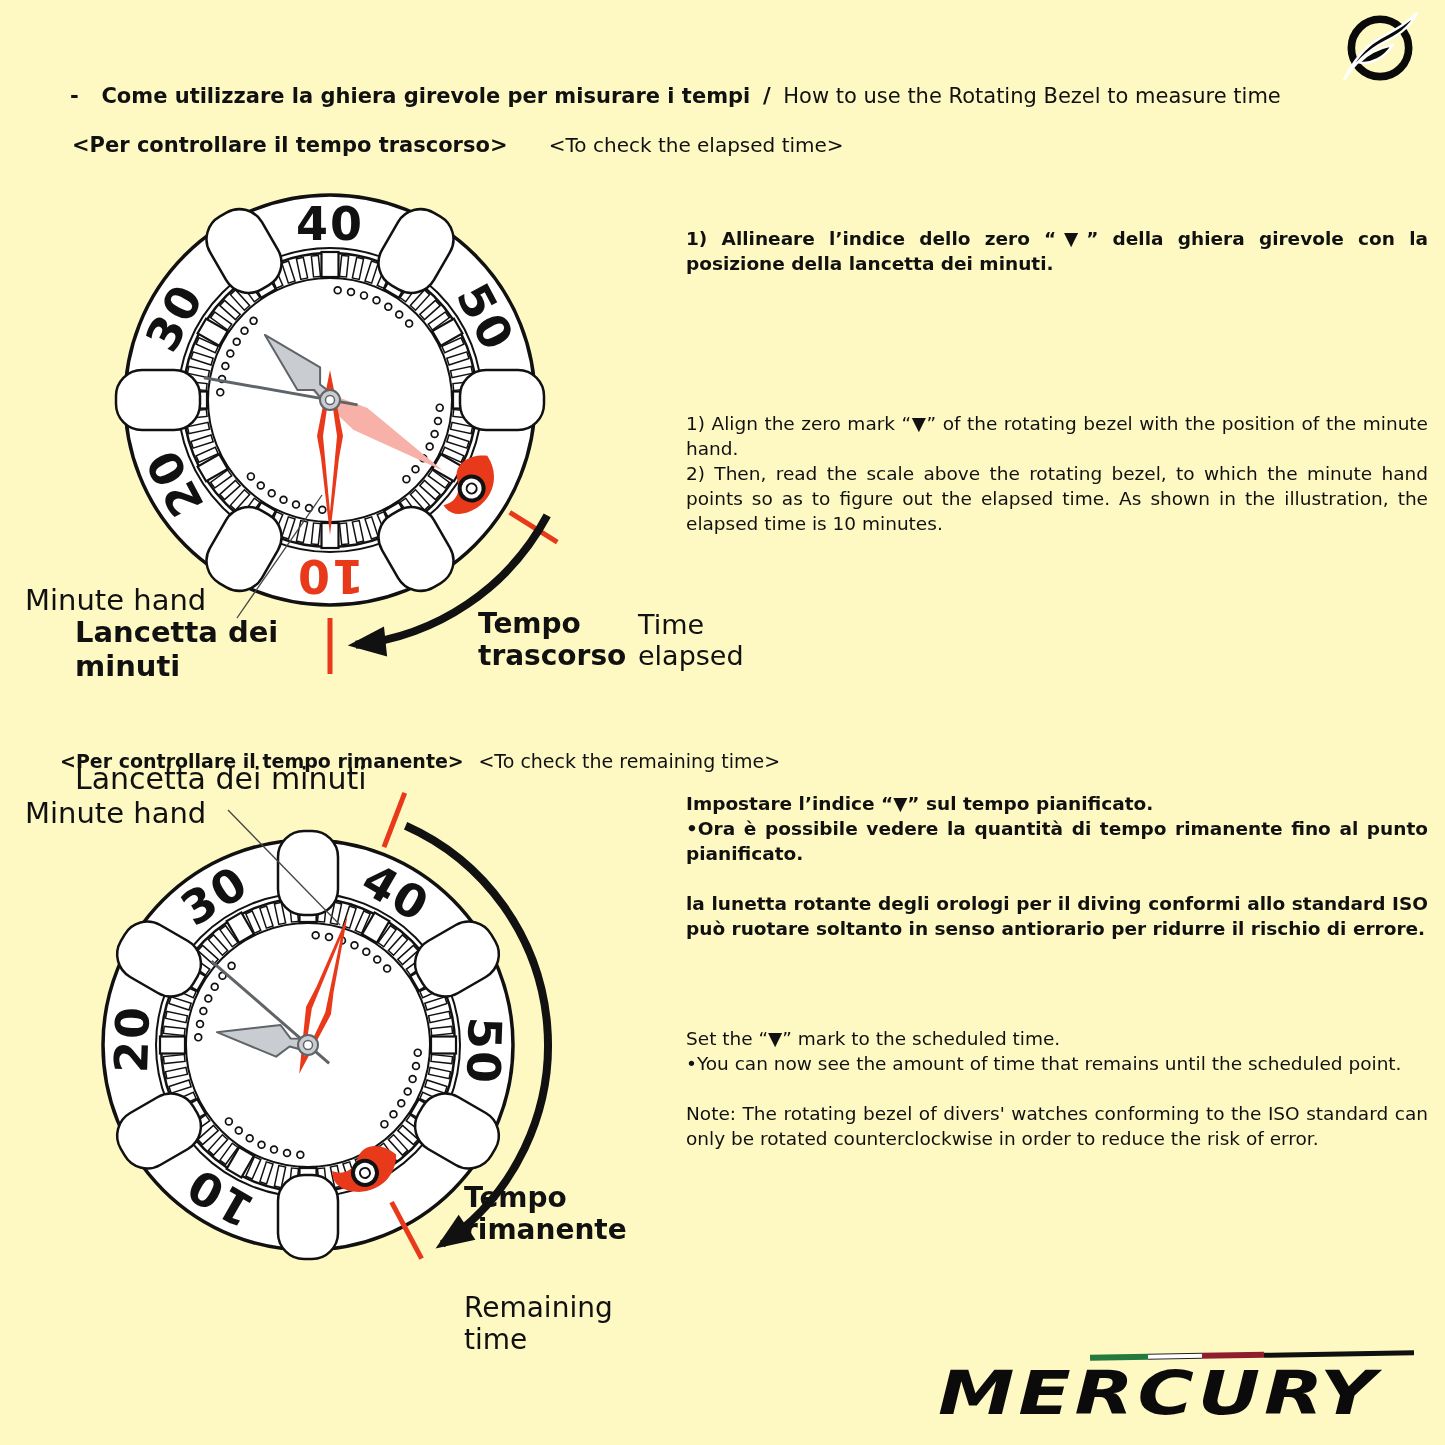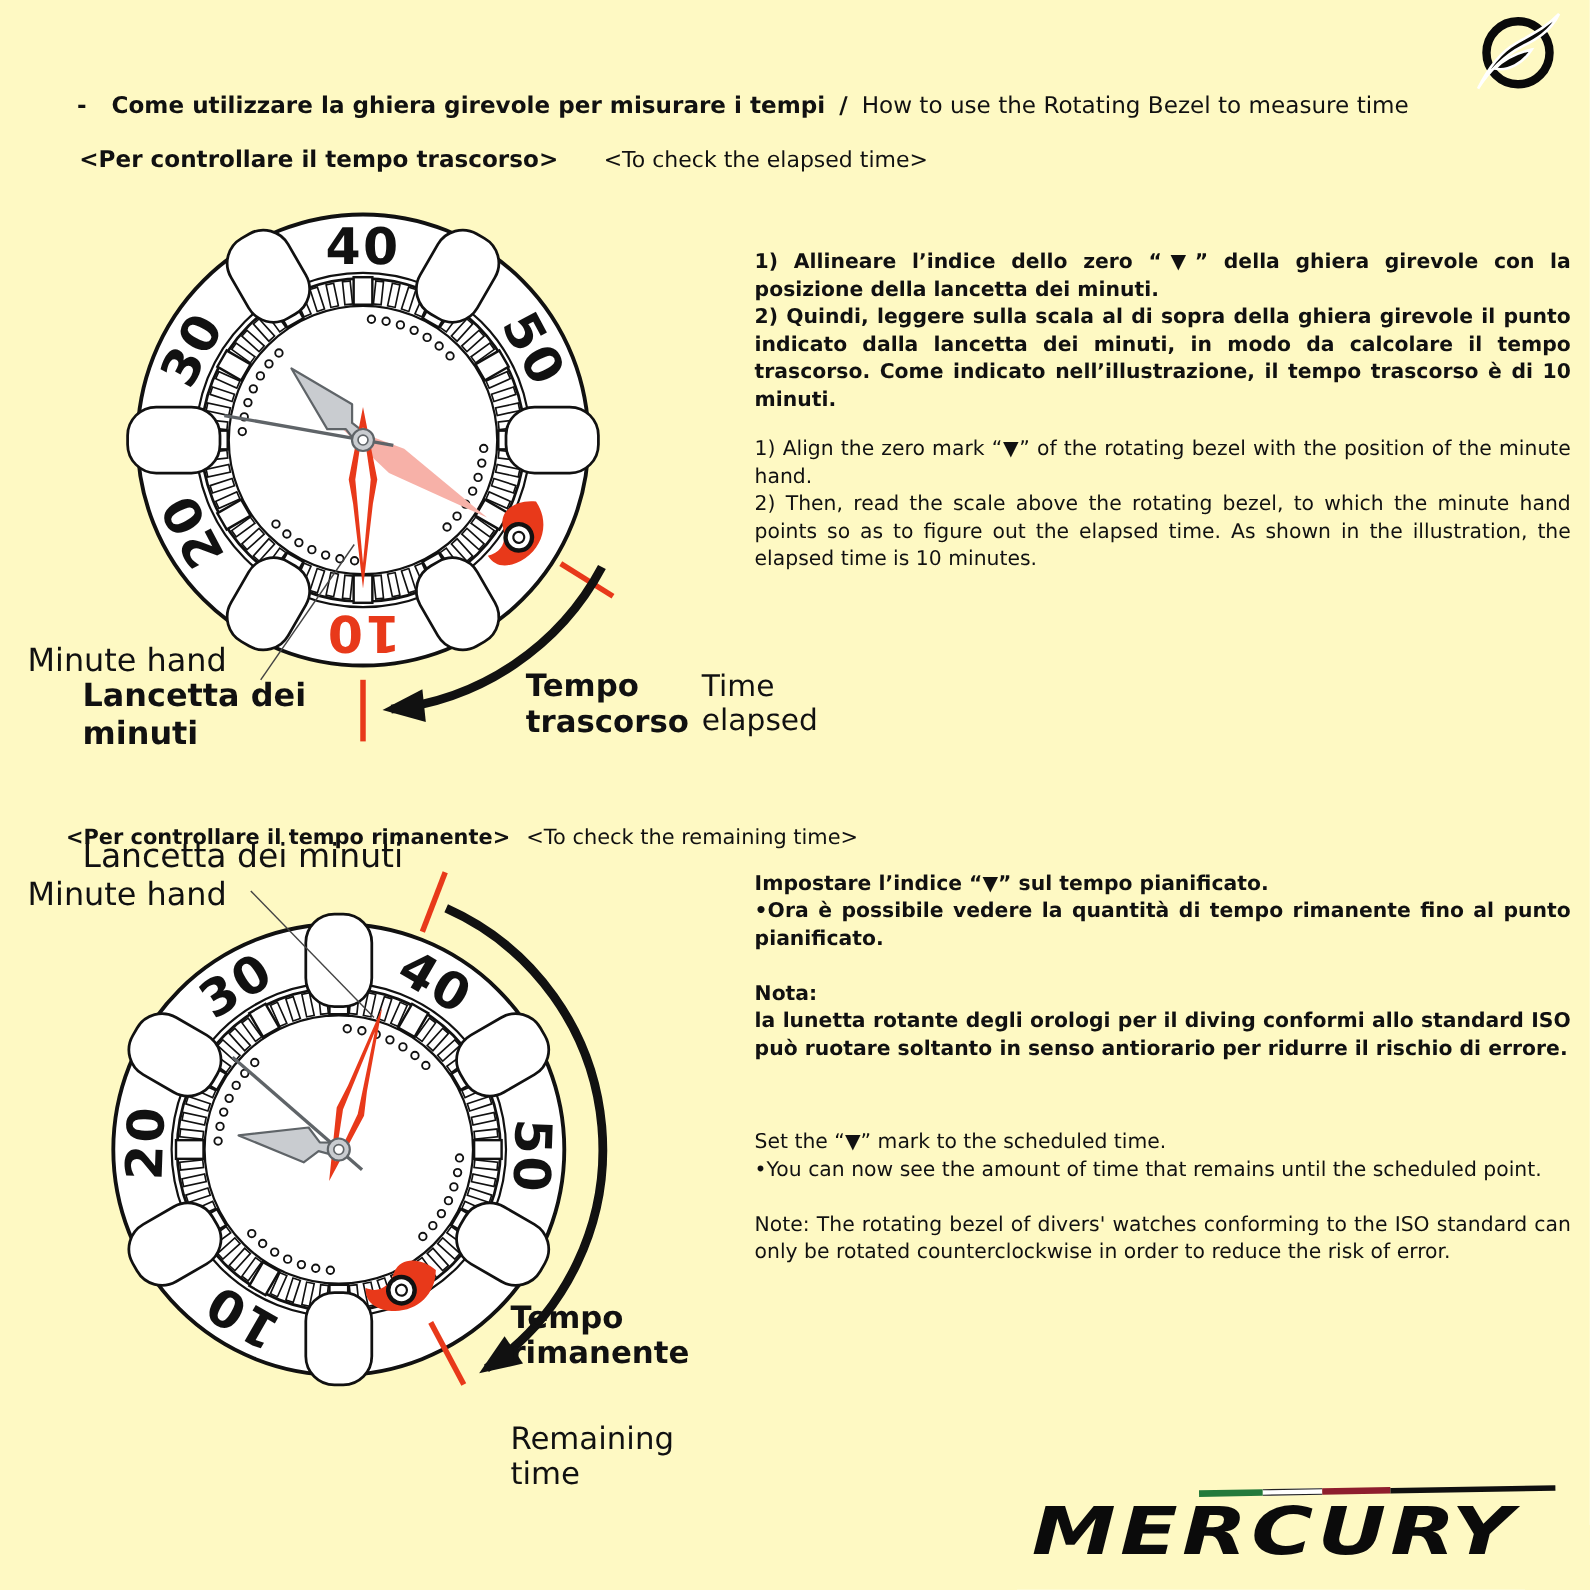--- a/index.html
+++ b/index.html
@@ -26,21 +26,21 @@
   .lbl-te{left:638px;top:609px;font-size:27px}
   .lbl-lan2{left:75px;top:762px;font-size:30px;font-weight:normal}
   .lbl-mh2{left:25px;top:797px;font-size:29px}
   .lbl-tr{left:464px;top:1182px;font-size:28px;font-weight:bold}
   .lbl-rt{left:464px;top:1292px;font-size:28px}
   
   .para{position:absolute;left:686px;width:742px;font-size:18.5px;line-height:25px;text-align:justify}
   .para p{margin:0;min-height:25px}
   .bp{font-weight:bold}
   .para-it1{top:226px}
-  .para-en1{top:396px}
+  .para-en1{top:411px}
   .para-it2{top:791px}
   .para-en2{top:1026px}
   
   .fmark{position:absolute;left:1332px;top:4px;width:96px;height:86px}
   
   .mercury{position:absolute;left:938px;top:1342px;width:505px;height:90px}
   .flag{position:absolute;left:152px;top:10px;display:flex;align-items:center;transform:rotate(-1deg)}
   .flag i{display:block;height:6px}
   .fg{width:58px}.fw{width:54px;border-top:1px solid #222;border-bottom:1px solid #222}
   .fr{width:62px}.fk{width:150px;height:5px!important}
@@ -204,21 +204,20 @@
     <div>Tempo</div>
     <div>trascorso</div>
   </div>
   <div class="lbl lbl-te">
     <div>Time</div>
     <div>elapsed</div>
   </div>
 
   <div class="para bp para-it1">
       <p>1) Allineare l’indice dello zero “▼” della ghiera girevole con la posizione della lancetta dei minuti.</p>
-      <p>2) Quindi, leggere sulla scala al di sopra della ghiera girevole il punto indicato dalla lancetta dei minuti, in modo da calcolare il tempo trascorso. Come indicato nell’illustrazione, il tempo trascorso è di 10 minuti.</p>
     </div>
   <div class="para para-en1">
       <p>1) Align the zero mark “▼” of the rotating bezel with the position of the minute hand.</p>
       <p>2) Then, read the scale above the rotating bezel, to which the minute hand points so as to figure out the elapsed time. As shown in the illustration, the elapsed time is 10 minutes.</p>
     </div>
 
   <div class="h2row b">
     <span>&lt;Per controllare il tempo rimanente&gt;</span>
     <span class="en">&lt;To check the remaining time&gt;</span>
   </div>
@@ -347,21 +346,20 @@
       <line x1="395.9740053036037" y1="122.08094958259323" x2="416.75934637723105" y2="67.93328484575554" stroke="#e8391a" stroke-width="5"></line>
       <line x1="403.5659381758886" y1="477.16467152888896" x2="433.61211819418565" y2="533.6733174718603" stroke="#e8391a" stroke-width="5"></line>
       <path d="M 417.61679433819205,100.74909016577578 A 240,240 0 0 1 454.20629683297926,518.9690174132099" fill="none" stroke="#111111" stroke-width="8"></path>
       <polygon points="8,0 -30,-15 -30,15" fill="#111111" transform="translate(454.20629683297926 518.9690174132099) rotate(146)"></polygon>
     </svg>
 
   <div class="para bp para-it2">
       <p>Impostare l’indice “▼” sul tempo pianificato.</p>
       <p>•Ora è possibile vedere la quantità di tempo rimanente fino al punto pianificato.</p>
       <p></p>
-      <p>Nota:</p>
       <p>la lunetta rotante degli orologi per il diving conformi allo standard ISO può ruotare soltanto in senso antiorario per ridurre il rischio di errore.</p>
     </div>
   <div class="para para-en2">
       <p>Set the “▼” mark to the scheduled time.</p>
       <p>•You can now see the amount of time that remains until the scheduled point.</p>
       <p></p>
       <p>Note: The rotating bezel of divers' watches conforming to the ISO standard can only be rotated counterclockwise in order to reduce the risk of error.</p>
     </div>
 
   <div class="lbl lbl-tr">

